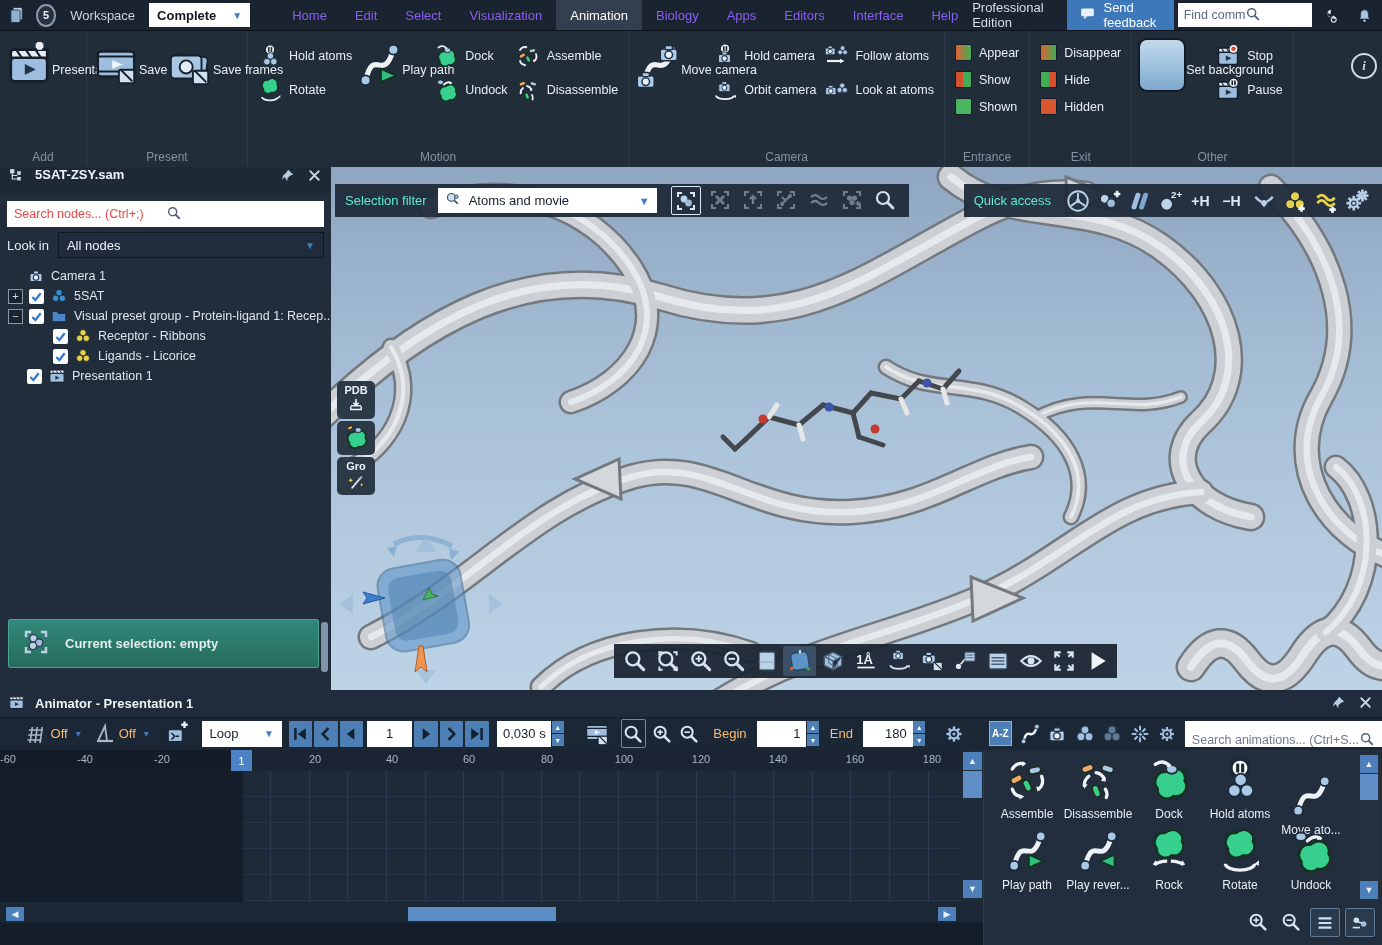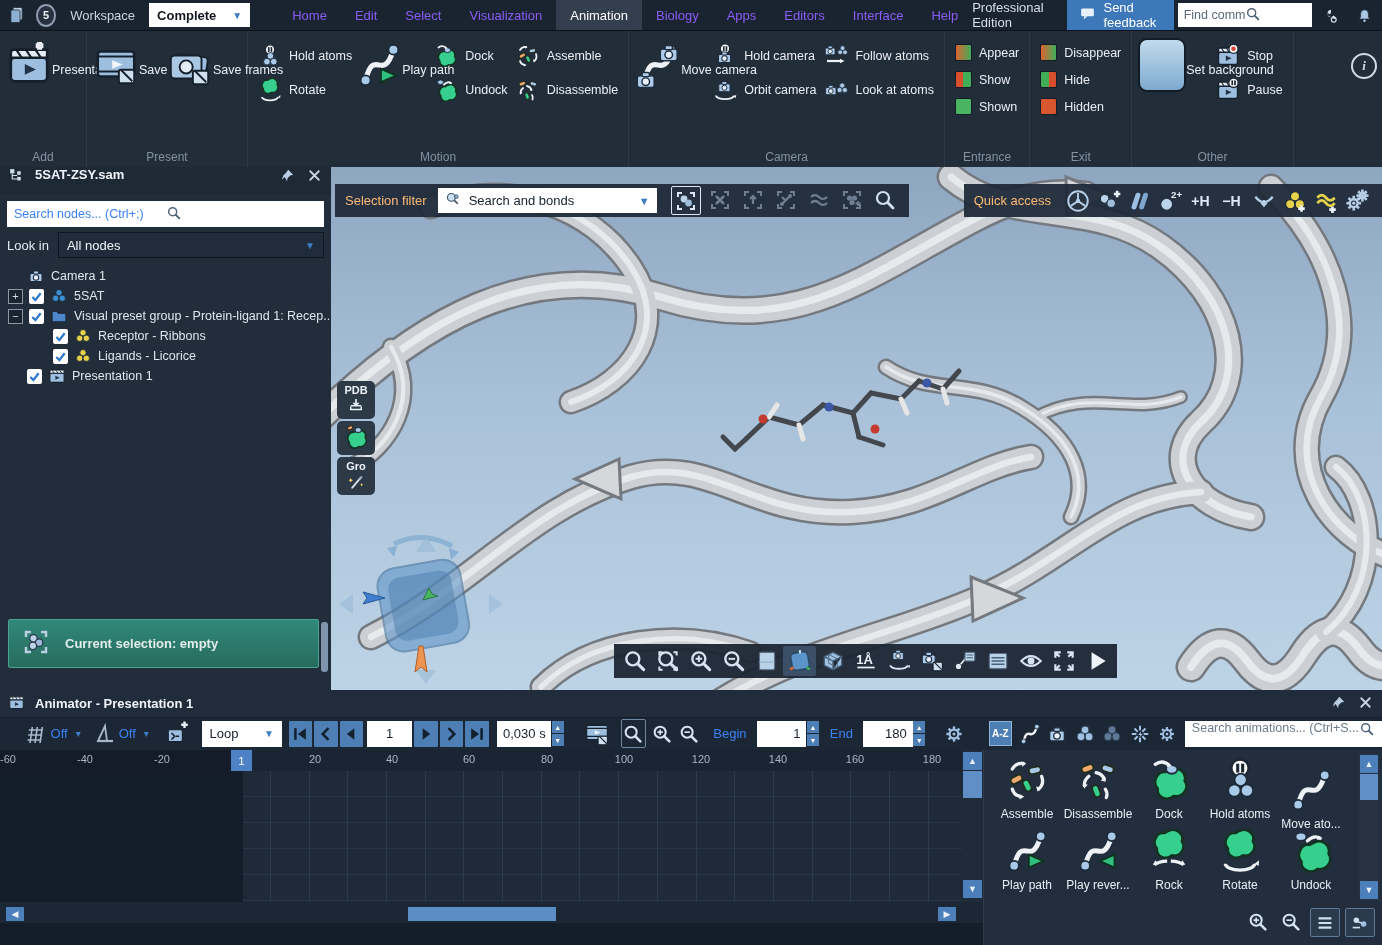--- a/index.html
+++ b/index.html
@@ -39,69 +39,69 @@
   .sq{width:15px;height:15px;border-radius:2px;border:1px solid #131c27}
   #ribbon-info{position:absolute;right:5px;top:22px;width:22px;height:22px;border:2px solid #cfdae6;border-radius:50%;
      color:#cfdae6;font-size:13px;font-weight:bold;display:flex;align-items:center;justify-content:center;font-family:"Liberation Serif",serif;font-style:italic}
   #setbg-ic{width:52px;height:50px;border-radius:9px;border:2px solid #121b26;
      background:linear-gradient(180deg,#c2d9ec 0%,#9cc0dd 55%,#7ea9cf 100%);}
   
   #docpanel{position:absolute;left:0;top:167px;width:331px;height:523px;background:#222d3b;border-right:1px solid #101823;}
   #dp-head{height:28px;background:#1e2936;display:flex;padding:0 8px;gap:10px}
   #dp-title{font-weight:bold;color:#eef3f9;flex:1}
   #dp-search{margin:6px 7px 0 7px;height:26px;background:#fff;display:flex;align-items:center;padding:0 7px;}
-  #dp-search span{flex:1;color:#3b82f6;font-size:12.5px}
+  #dp-search span{flex:1;color:#ef4444;font-size:12.5px}
   #dp-lookin{margin:6px 7px 0 7px;display:flex;align-items:center;gap:9px;height:24px}
   #dp-lookin .lbl{color:#e3eaf2}
   #dp-select{flex:1;height:24px;background:#202c3c;border:1px solid #0e161f;display:flex;align-items:center;padding:0 8px;color:#f0f4f9}
   #dp-select .caret{margin-left:auto}
   #tree{margin-top:9px;}
   .trow{display:flex;align-items:center;height:20px;gap:6px;color:#dde5ed;font-size:12.5px;white-space:nowrap;overflow:hidden}
   .texp{width:13px;height:13px;background:#1a2431;border:1px solid #8a97a7;color:#d3dde7;font-size:11px;line-height:11px;
         display:flex;align-items:center;justify-content:center;flex:0 0 13px}
   .tspacer{width:13px;flex:0 0 13px}
   .tcheck{width:15px;height:15px;background:#fff;border-radius:2px;flex:0 0 15px;display:flex;align-items:center;justify-content:center}
   #selbar{position:absolute;left:8px;right:12px;top:452px;height:47px;border:1px solid #4aa391;border-radius:2px;
       background:linear-gradient(180deg,#31887a 0%,#276c5e 100%);display:flex;align-items:center;gap:14px;padding:0 12px;}
   #selbar .txt{font-weight:bold;color:#e3edec}
   #dp-scroll{position:absolute;right:3px;top:455px;width:7px;height:50px;background:#91a7c0;border-radius:3px;opacity:.85}
   
   #viewport{position:absolute;left:331px;top:167px;width:1051px;height:523px;
      background:linear-gradient(180deg,#8ea6c0 0%,#a9c1d8 45%,#bdd3e6 100%);overflow:hidden;}
   #scene{position:absolute;left:0;top:0;}
   .ovbar{position:absolute;top:17px;height:33px;background:rgba(30,41,56,.94);display:flex;align-items:center;padding:0 10px;gap:6px;}
   #filterbar{left:4px;}
-  #filterlabel,#qalabel{color:#fdba74;margin-right:5px;white-space:nowrap}
+  #filterlabel,#qalabel{color:#5eead4;margin-right:5px;white-space:nowrap}
   #filtersel{width:205px;height:25px;background:#fff;display:flex;align-items:center;gap:7px;padding:0 7px;color:#15202c;}
   #filtersel .caret{margin-left:auto;font-size:11px}
   .selbtn{width:28px;height:27px;display:flex;align-items:center;justify-content:center;border-radius:2px;}
   .selbtn.on{border:1px solid #d9e5f1;}
   #quickbar{right:0;}
   .qabtn{width:31px;height:29px;display:flex;align-items:center;justify-content:center}
   #sidebtns{position:absolute;left:6px;top:214px;width:38px;display:flex;flex-direction:column;gap:2px}
   .sbtn{background:#2c3947;border-radius:5px;color:#edf2f8;font-size:11px;font-weight:bold;text-align:center;padding:3px 0;}
   #vtoolbar{position:absolute;left:283px;top:477px;height:34px;background:rgba(27,37,51,.95);display:flex;align-items:center;padding:0 4px;text-align:right;}
   .vtbtn{width:33px;height:30px;display:flex;align-items:center;justify-content:center;border-radius:2px}
   .vtbtn.on{background:#3b4f66}
   #navcube{position:absolute;left:8px;top:355px;}
   
   #animator{position:absolute;left:0;top:690px;width:1382px;height:255px;background:#1c2735;}
   #an-head{height:27px;background:#202c3b;display:flex;align-items:center;padding:0 8px;gap:10px;border-bottom:1px solid #141d29}
   #an-title{font-weight:bold;color:#eef3f9;flex:1}
   #an-controls{position:absolute;left:0;top:27px;width:1382px;height:33px;display:flex;align-items:center;}
-  .anlbl{color:#3b82f6;}
+  .anlbl{color:#fdba74;}
   .wfield{background:#fff;color:#15202c;height:26px;display:flex;align-items:center;justify-content:center;}
   .spin{display:flex;flex-direction:column;width:15px;height:26px;}
   .spin div{flex:1;background:#4d7fb5;display:flex;align-items:center;justify-content:center;font-size:7px;color:#fff;margin:.5px}
   .tbtn{width:27px;height:26px;background:#4d7fb5;margin-right:2px;display:flex;align-items:center;justify-content:center;border-radius:1px}
   .cicon{width:27px;height:27px;display:flex;align-items:center;justify-content:center;margin:0 2px;}
   .cicon.boxed{border:1px solid #7088a2;border-radius:2px}
   #az{width:25px;height:23px;background:#4d7fb5;border:1px solid #8fb4d8;color:#fff;font-size:10px;font-weight:bold;
       display:flex;align-items:center;justify-content:center;margin-right:4px}
-  #an-search{width:188px;height:26px;background:#fff;display:flex;align-items:flex-start;padding:0 7px;margin-left:4px}
+  #an-search{width:188px;height:26px;background:#fff;display:flex;align-items:flex-end;padding:0 7px;margin-left:4px}
   #an-search span{flex:1;color:#6d7b8a;font-size:12.5px;white-space:nowrap;overflow:hidden}
   #ruler{position:absolute;left:0;top:60px;width:962px;height:21px;background:#1a2432;}
   #ruler-neg{position:absolute;left:0;top:0;width:231px;height:21px;background:#131c28;}
   .tick{position:absolute;top:3px;transform:translateX(-50%);font-size:11px;color:#a9b6c4;}
   #tick-cur{position:absolute;left:231px;top:0;width:21px;height:21px;background:#4d82c6;color:#fff;font-size:11.5px;
       display:flex;align-items:center;justify-content:center}
   #tgrid{position:absolute;left:0;top:81px;width:962px;height:131px;background:#1f2a39;
      background-image:repeating-linear-gradient(90deg,transparent 0 37.7px,#2b3a4f 37.7px 38.7px),
                       repeating-linear-gradient(180deg,transparent 0 25px,#27354a 25px 26px);}
   #tgrid-dark{position:absolute;left:0;top:81px;width:243px;height:131px;background:#141d2a;}
@@ -711,21 +711,21 @@
       </svg>
 
     <div id="filterbar" class="ovbar">
       <span id="filterlabel">Selection filter</span>
       <div id="filtersel">
         <span class="icn"><svg width="17" height="17" viewBox="0 0 24 24">
               <circle cx="9" cy="9" r="5.5" fill="#cde0f0" stroke="#3b4f63" stroke-width="1.6"></circle>
               <line x1="13.2" y1="13.2" x2="18" y2="18" stroke="#3b4f63" stroke-width="2.4"></line>
               <circle cx="16" cy="8" r="2.6" fill="#8fb4d6" stroke="#27384a"></circle>
             </svg></span>
-        <span>Search and bonds</span>
+        <span>Atoms and movie</span>
         <span class="caret">▼</span>
       </div>
       <div id="filterbtns" style="display:flex;gap:5px;margin-left:8px">
           <div class="selbtn on">
             <svg width="24" height="24" viewBox="0 0 24 24">
               <path d="M4,8 V4 h4 M16,4 h4 v4 M20,16 v4 h-4 M8,20 H4 v-4" fill="none" stroke="#d9e5f1" stroke-width="2"></path>
               <circle cx="10" cy="10" r="3.4" fill="#bcd4ea"></circle>
               <circle cx="14.5" cy="14" r="3.4" fill="#9dbcd9"></circle>
             </svg>
           </div>
@@ -1341,21 +1341,21 @@
               <g transform="translate(3,6) scale(.78)">
                 <g fill="#a9c9e8" stroke="#1d2a38" stroke-width="1.2">
                   <circle cx="12" cy="7.6" r="4.3"></circle>
                   <circle cx="7.6" cy="15" r="4.3"></circle>
                   <circle cx="16.4" cy="15" r="4.3"></circle>
                 </g>
               </g>
             </svg></div>
           <div class="glb">Hold atoms</div>
         </div>
-        <div class="gitem" style="left: 292px; top: 18px;">
+        <div class="gitem" style="left: 292px; top: 24px;">
           <div><svg width="44" height="44" viewBox="0 0 24 24">
               <path d="M5,20 C9.5,2 14,22 19.5,4" fill="none" stroke="#eef2f6" stroke-width="2.7" stroke-linecap="round"></path>
               <circle cx="5" cy="20" r="2.6" fill="#a9c9e8" stroke="#1d2a38"></circle>
               <circle cx="19.5" cy="4" r="2.6" fill="#a9c9e8" stroke="#1d2a38"></circle>
             </svg></div>
           <div class="glb">Move ato...</div>
         </div>
         <div class="gitem" style="left: 8px; top: 79px;">
           <div><svg width="44" height="44" viewBox="0 0 24 24">
               <path d="M5,20 C9.5,2 14,22 19.5,4" fill="none" stroke="#eef2f6" stroke-width="2.7" stroke-linecap="round"></path>

